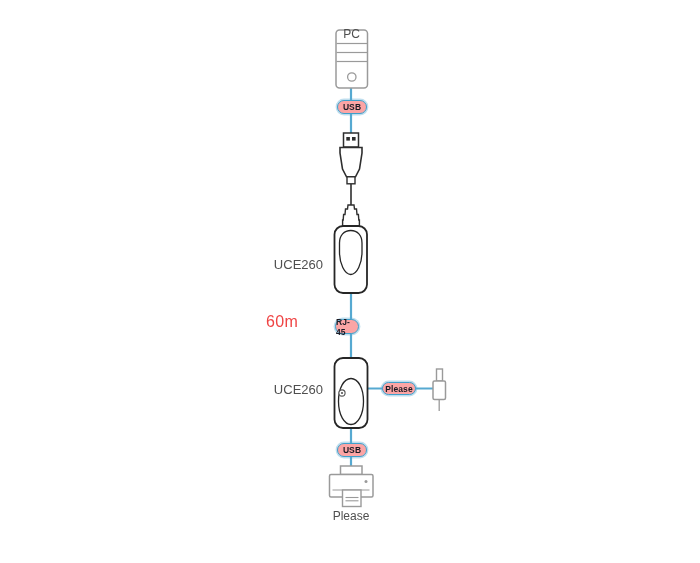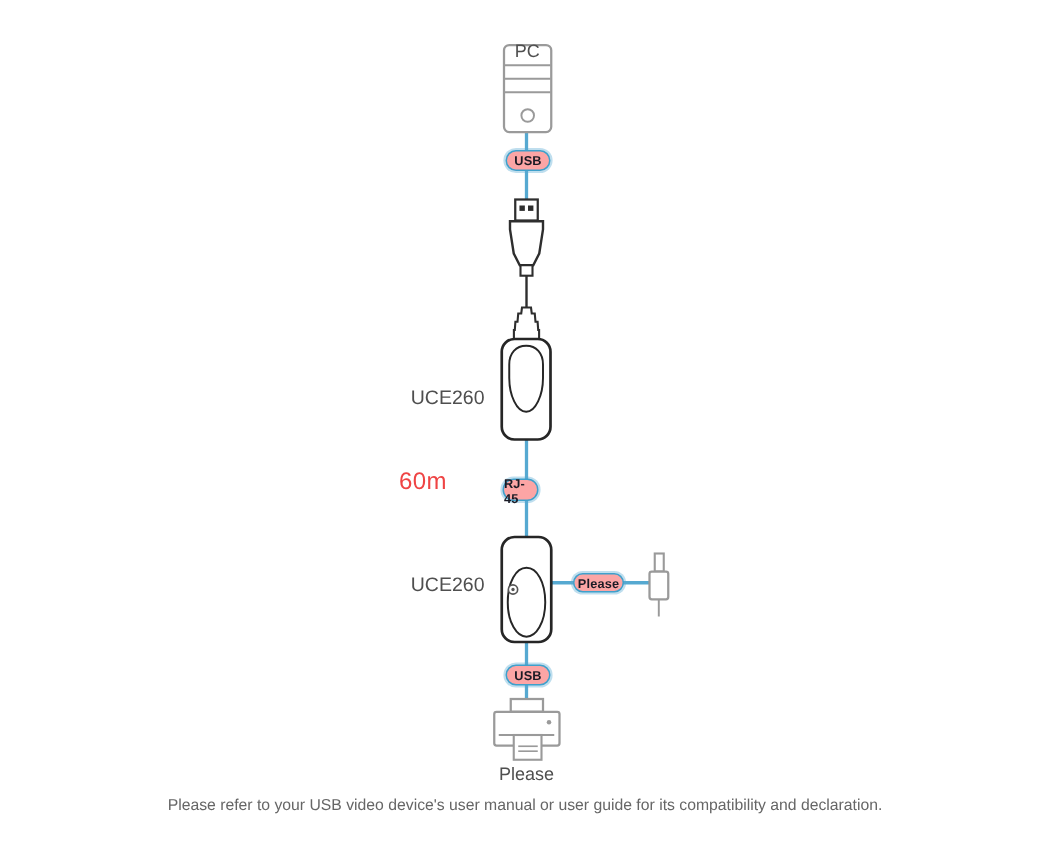--- a/index.html
+++ b/index.html
@@ -142,14 +142,13 @@
 
   <div class="lbl device uce260-bot-label">UCE260</div>
 
   <div class="badge badge-power">Please</div>
 
 
   <div class="badge badge-usb-bottom">USB</div>
 
   <div class="lbl printer-label">Please</div>
 
-  <div class="lbl footnote footnote-label">Please refer to your USB video device's user manual or user guide for its compatibility and declaration.</div>
 </div>
 
 </body></html>

